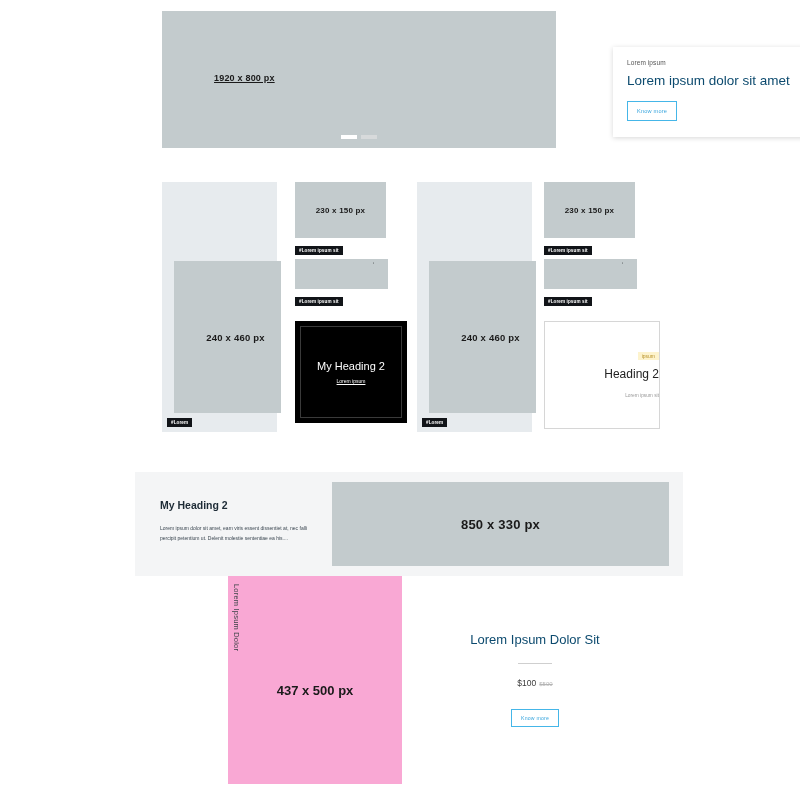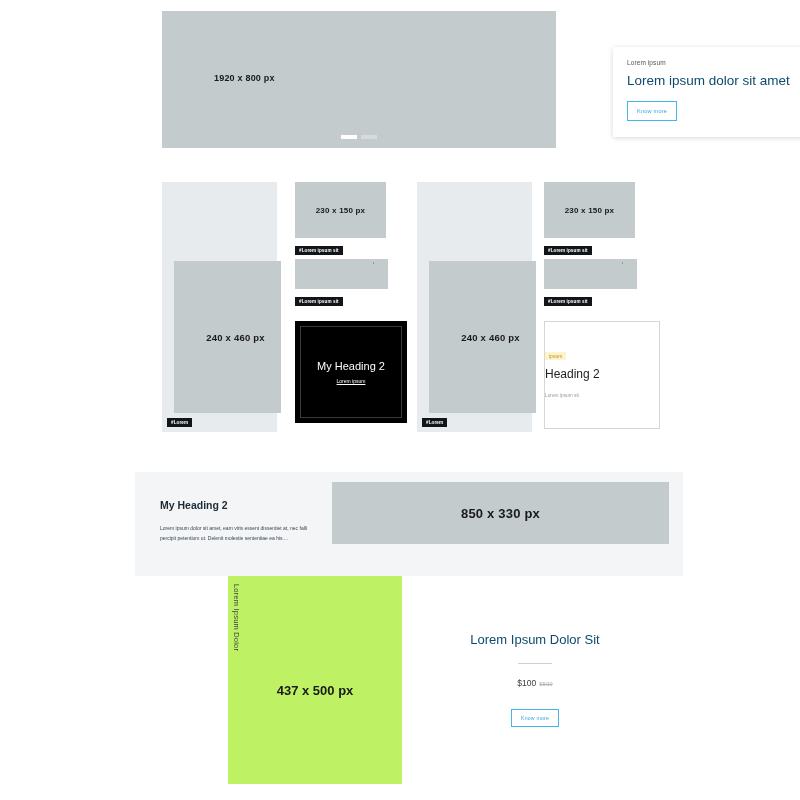--- a/index.html
+++ b/index.html
@@ -29,21 +29,21 @@
   }
 
   
   .hero-wrap { position: absolute; left: 162px; top: 11px; width: 394px; height: 137px; }
   .hero-img {
     width: 394px; height: 137px;
     font-size: 9px;
     position: relative;
     justify-content: flex-start;
   }
-  .hero-img .ph-label { position: absolute; left: 52px; top: 62px; font-size: 9px; }
+  .hero-img .ph-label { position: absolute; left: 52px; top: 62px; font-size: 9px; text-decoration: underline; }
   .hero-dots { position: absolute; left: 50%; transform: translateX(-50%); bottom: 9px; display: flex; gap: 4px; }
   .dot-bar { width: 16px; height: 4px; background: #d7dadb; }
   .dot-bar.active { background: #ffffff; }
 
   .hero-card {
     position: absolute; left: 451px; top: 36px; width: 198px; height: 90px;
     background: #ffffff;
     box-shadow: 0 1px 5px rgba(0,0,0,.16);
     box-sizing: border-box;
     padding: 12px 14px;
@@ -116,40 +116,40 @@
   .bc-title { color: #ffffff; font-size: 11px; font-weight: 400; position: relative; z-index: 2; }
   .bc-sub { color: #ffffff; font-size: 5px; text-decoration: underline; margin-top: 6px; position: relative; z-index: 2; }
 
   .white-card {
     width: 116px; height: 108px;
     background: #ffffff;
     border: 1px solid #d6d6d6;
     box-sizing: border-box;
     margin-top: 14px;
     display: flex; flex-direction: column;
-    align-items: flex-start; justify-content: center;
+    align-items: flex-end; justify-content: center;
   }
   .wc-kicker { background: #fdf3cd; color: #b9932b; font-size: 5px; padding: 1px 4px; margin-bottom: 6px; }
   .wc-title { font-size: 12px; color: #222; font-weight: 400; line-height: 1.45; text-align: center; }
   .wc-sub { font-size: 4.8px; color: #999; margin-top: 9px; }
 
   
   .band {
     position: absolute; left: 135px; top: 472px; width: 548px; height: 104px;
     background: #f4f5f6;
   }
   .band-text { position: absolute; left: 25px; top: 27px; width: 160px; }
   .band-title { font-size: 10.5px; font-weight: bold; color: #1d2b36; margin: 0 0 13px 0; }
   .band-para { font-size: 5px; line-height: 1.95; color: #3a4650; margin: 0; }
-  .band-img { position: absolute; left: 197px; top: 10px; width: 337px; height: 62px; font-size: 13px; }
+  .band-img { position: absolute; left: 197px; top: 10px; width: 337px; height: 84px; font-size: 13px; }
 
   
   .prod-img {
     position: absolute; left: 228px; top: 576px; width: 174px; height: 208px;
-    background: #bef264;
+    background: #f9a8d4;
   }
   .prod-img .sizing { position: absolute; left: 50%; top: 107px; transform: translateX(-50%); font-size: 13px; font-weight: bold; color: #1a1a1a; white-space: nowrap; }
   .vert-text {
     position: absolute; left: 4px; top: 8px;
     writing-mode: vertical-rl;
     font-size: 7.5px;
     color: #3c4347;
     letter-spacing: .2px;
   }
   .prod-info { position: absolute; left: 430px; top: 632px; width: 210px; text-align: center; }

